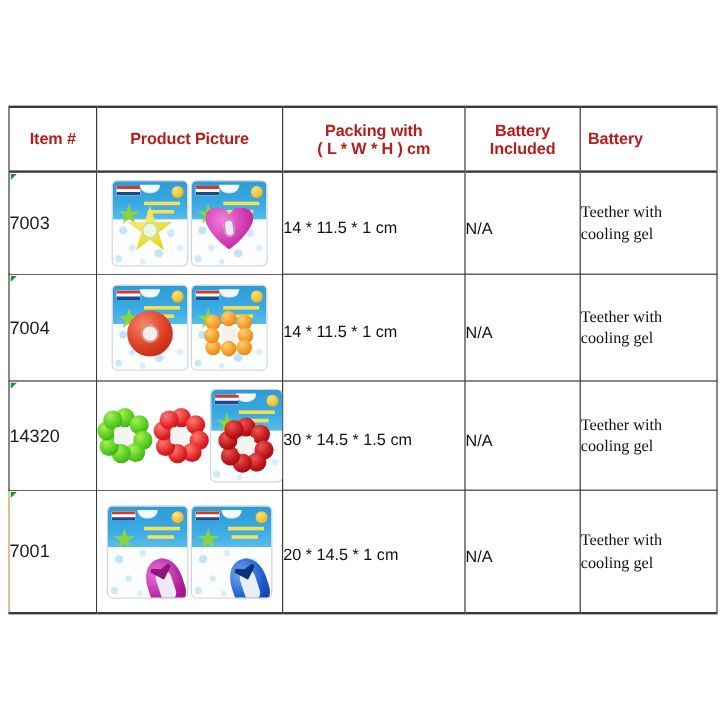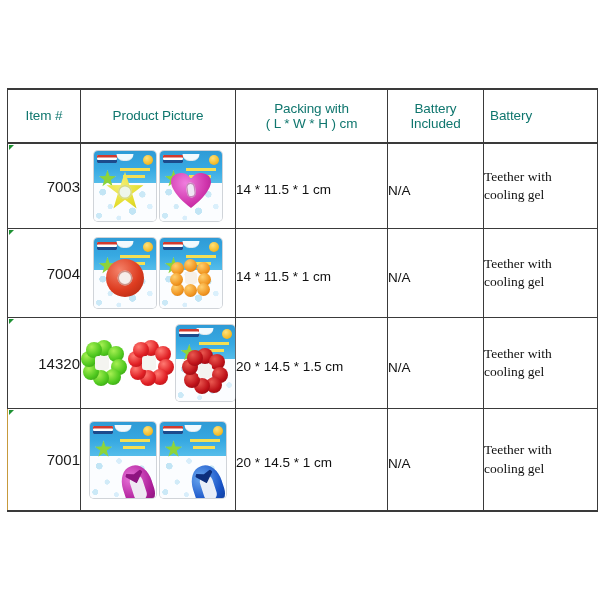--- a/index.html
+++ b/index.html
@@ -28,31 +28,31 @@
   .spec-table tr.last-row td{border-bottom:2px solid #3a3a3a;}
 
   col.c-item{width:73px;}
   col.c-pic{width:155px;}
   col.c-size{width:152px;}
   col.c-batt{width:96px;}
   col.c-func{width:114px;}
 
   
   .hdr{
-    font-weight:normal;font-size:13.5px;color:#0f766e;
+    font-weight:bold;font-size:13.5px;color:#b91c1c;
     line-height:1.12;letter-spacing:-0.1px;
   }
   .hdr.center{text-align:center;}
   .hdr.left{text-align:left;padding-left:6px;}
   .hdr-cell{height:52px;}
   .hdr .l2{display:block;}
 
   
   .item-cell{
-    position:relative;text-align:right;
+    position:relative;text-align:left;
     font-size:15px;color:#1a1a1a;
   }
   .item-cell .greenmark{
     position:absolute;left:1px;top:1px;width:0;height:0;
     border-left:5px solid #1e9133;
     border-bottom:5px solid transparent;
   }
   .pic-cell{position:relative;}
   .size-cell{
     font-size:13.5px;color:#111;text-align:left;padding-left:5px;
@@ -417,21 +417,21 @@
                 <div class="p" style="left:12px;top:30px"></div>
                 <div class="p" style="left:2px;top:24px"></div>
                 <div class="p" style="left:0;top:11px"></div>
                 <div class="p" style="left:5px;top:2px"></div>
                 <div class="hole"></div>
               </div>
             </div>
           </div>
         </td>
         <td class="size-cell">
-          <span class="nudge">20 * 14.5 * 1.5 cm</span>
+          <span class="nudge">30 * 14.5 * 1.5 cm</span>
         </td>
         <td class="batt-cell">
           <span class="nudge">N/A</span>
         </td>
         <td class="func-cell">
           <span class="fl">Teether with</span>
           <span class="fl">cooling gel</span>
         </td>
       </tr>
 

